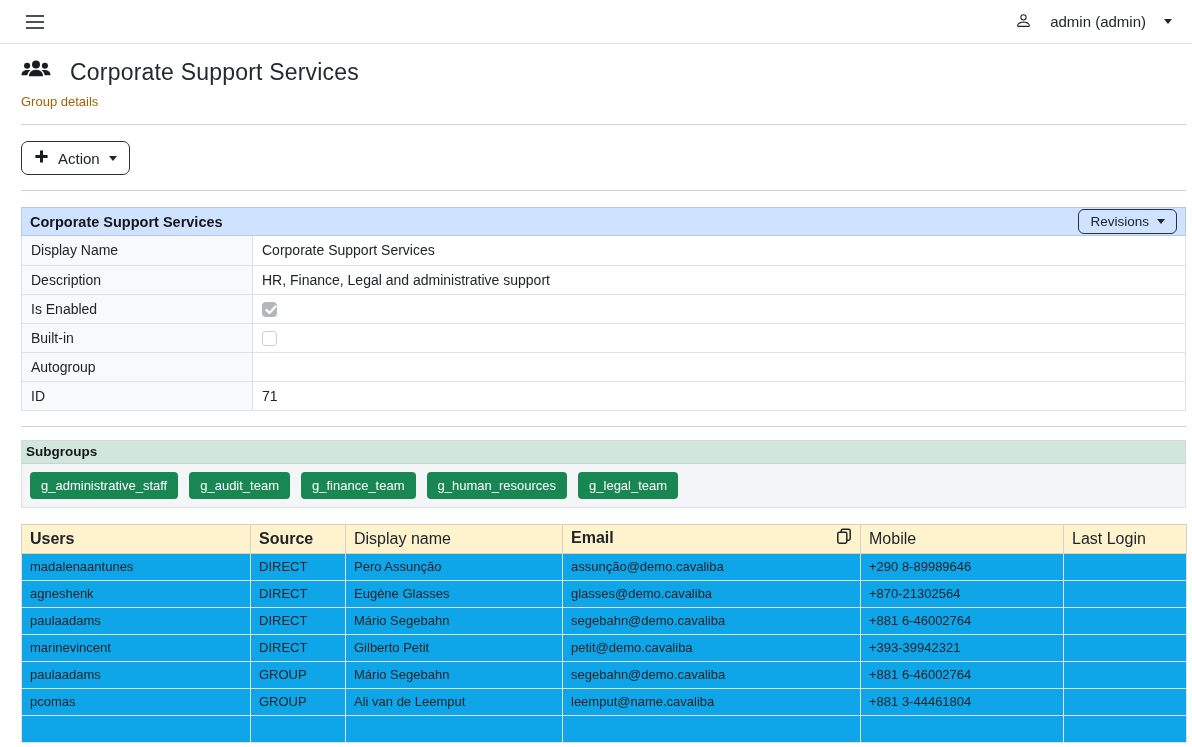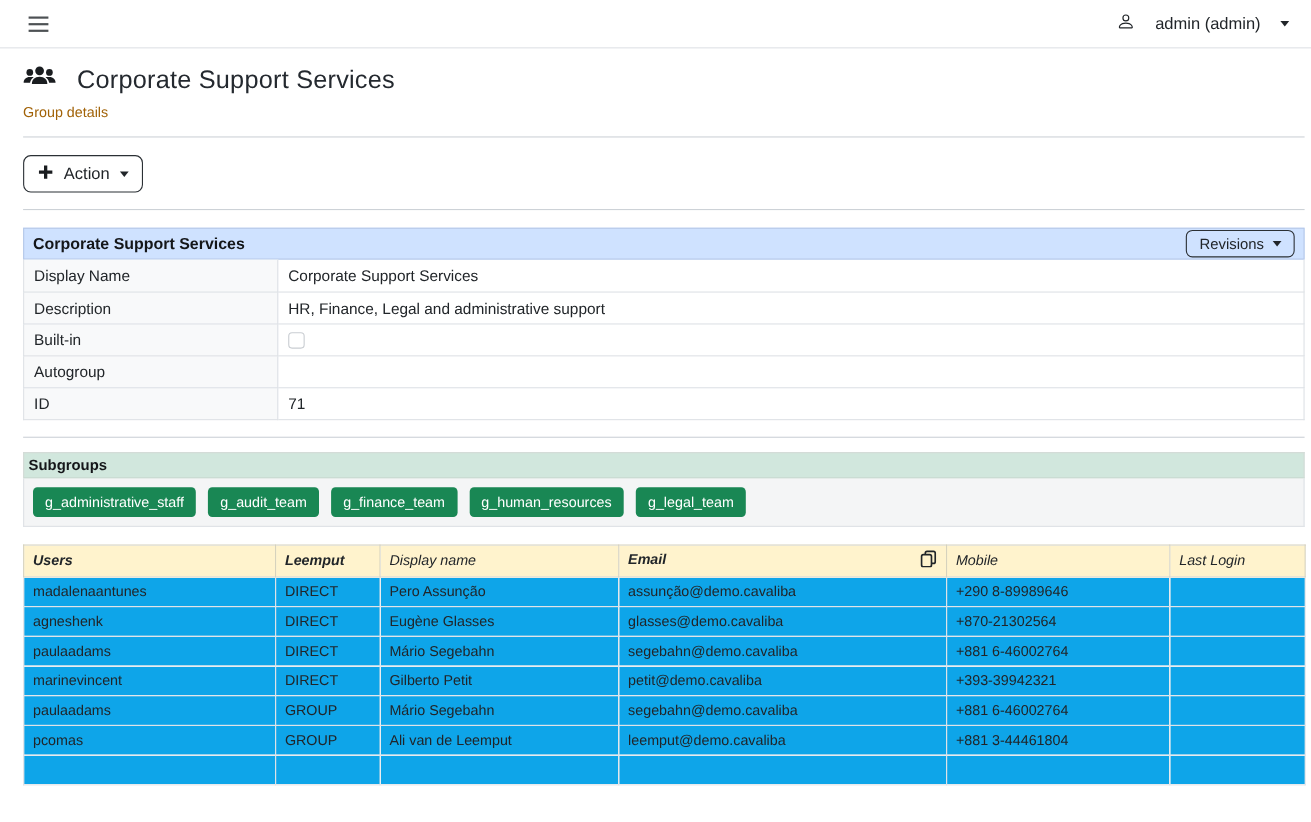--- a/index.html
+++ b/index.html
@@ -114,21 +114,21 @@
     margin-top: 16px; width: 100%;
     border-collapse: collapse; table-layout: fixed; font-size: 13px;
   }
   table.users th, table.users td {
     border: 1px solid #dee2e6; text-align: left;
     overflow: hidden; white-space: nowrap; text-overflow: ellipsis;
   }
   table.users thead th {
     background: var(--table-header-yellow, #fff3cd);
     border-color: #d6d2bd;
-    font-weight: 400; padding: 2px 8px; height: 29px; font-size: 13px; font-style: italic;
+    font-weight: 400; padding: 2px 8px; height: 29px; font-size: 16px;
   }
   table.users thead th.bold { font-weight: 700; }
   table.users td { padding: 5px 8px; height: 27px; background: #0ea5e9; }
   .copy-icon { float: right; cursor: pointer; margin-top: -1px; }
 
   .icon-svg { display: inline-block; vertical-align: middle; }
 </style>
 </head>
 <body>
 
@@ -192,20 +192,28 @@
       <tbody id="details-body">
           <tr>
             <td class="lbl">Display Name</td>
             <td class="val">Corporate Support Services</td>
           </tr>
           <tr>
             <td class="lbl">Description</td>
             <td class="val">HR, Finance, Legal and administrative support</td>
           </tr>
           <tr>
+            <td class="lbl">Is Enabled</td>
+            <td class="val"><span class="checkbox checked">
+  <svg width="12" height="10" viewBox="0 0 12 10">
+                  <polyline points="1.5,5 4.5,8 10.5,1.5" fill="none" stroke="#ffffff" stroke-width="2.2" stroke-linecap="round" stroke-linejoin="round"></polyline>
+                </svg>
+</span></td>
+          </tr>
+          <tr>
             <td class="lbl">Built-in</td>
             <td class="val"><span class="checkbox unchecked"></span></td>
           </tr>
           <tr>
             <td class="lbl">Autogroup</td>
             <td class="val"></td>
           </tr>
           <tr>
             <td class="lbl">ID</td>
             <td class="val">71</td>
@@ -234,21 +242,21 @@
       <col style="width:229px">
         <col style="width:95px">
         <col style="width:217px">
       <col style="width:298px">
         <col style="width:203px">
         <col style="width:123px">
     </colgroup>
     <thead id="users-head">
         <tr>
           <th class="bold"><span>Users</span></th>
-          <th class="bold"><span>Leemput</span></th>
+          <th class="bold"><span>Source</span></th>
           <th><span>Display name</span></th>
           <th class="bold">
   <span class="copy-icon icon-svg"><svg width="16" height="16" viewBox="0 0 16 16">
                 <rect x="5.2" y="1.2" width="9" height="11" rx="1.6" fill="none" stroke="#212529" stroke-width="1.5"></rect>
                 <rect x="1.8" y="4.2" width="9" height="11" rx="1.6" fill="#fff3cd" stroke="#212529" stroke-width="1.5"></rect>
               </svg></span>
 <span>Email</span></th>
           <th><span>Mobile</span></th>
           <th><span>Last Login</span></th>
         </tr>
@@ -291,21 +299,21 @@
           <td>GROUP</td>
           <td>Mário Segebahn</td>
           <td>segebahn@demo.cavaliba</td>
           <td>+881 6-46002764</td>
           <td></td>
         </tr>
         <tr>
           <td>pcomas</td>
           <td>GROUP</td>
           <td>Ali van de Leemput</td>
-          <td>leemput@demo.cavaliba</td>
+          <td>leemput@name.cavaliba</td>
           <td>+881 3-44461804</td>
           <td></td>
         </tr>
         <tr>
           <td></td>
           <td></td>
           <td></td>
           <td></td>
           <td></td>
           <td></td>

